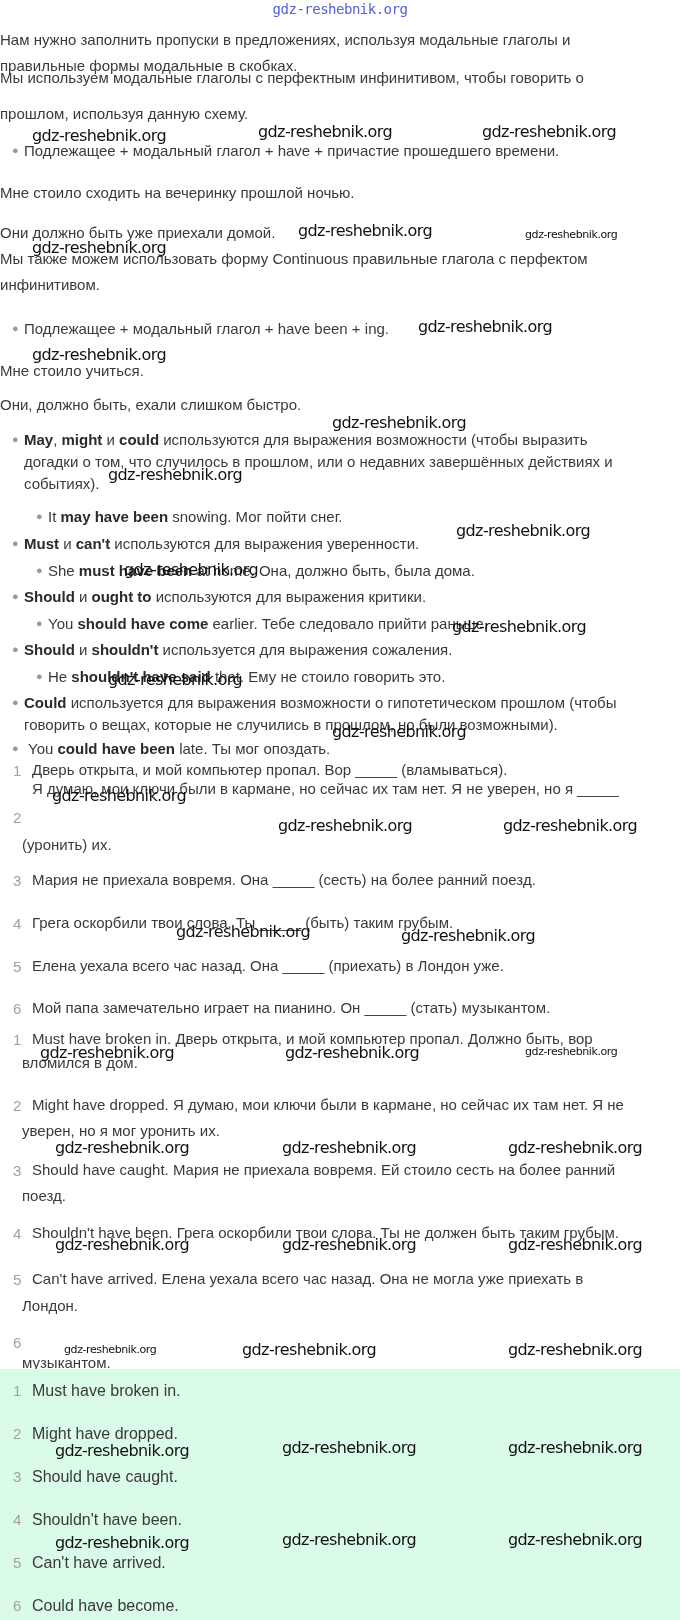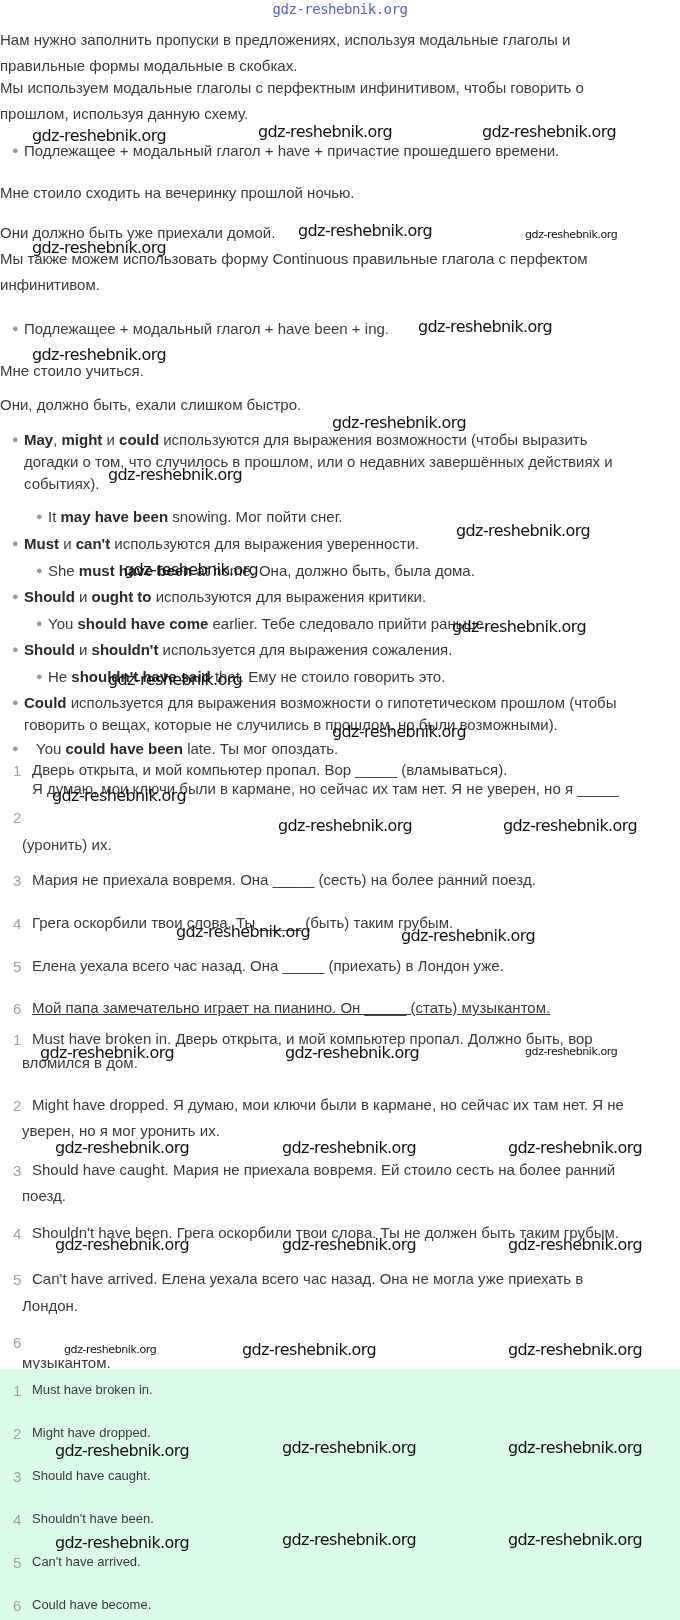--- a/index.html
+++ b/index.html
@@ -12,30 +12,30 @@
     font-family: "DejaVu Sans Mono", monospace; font-size: 14px; color: #5460d8;
     letter-spacing: -0.5px;
   }
   .p { position: absolute; left: 0; line-height: 26px; font-size: 15px; color: #3a3a3a; }
   .b { font-weight: bold; color: #2a2a2a; }
   .bullet { position: absolute; font-size: 11px; color: #9a9a9a; }
   .num { position: absolute; left: 13px; font-size: 15px; color: #a0a0a0; }
   .wm { position: absolute; font-family: "DejaVu Sans", sans-serif; font-size: 16px; color: #111111; white-space: nowrap; letter-spacing: -0.6px; }
   .wm.small { font-size: 11px; letter-spacing: -0.4px; }
   .answers-box { position: absolute; left: 0; top: 1369px; width: 680px; height: 251px; background: #d9fbe8; }
-  .ans { position: absolute; left: 32px; font-size: 13px; color: #3a3a3a; }
+  .ans { position: absolute; left: 32px; font-size: 16px; color: #3a3a3a; }
 </style>
 </head>
 <body>
 
 <div class="header-link">gdz-reshebnik.org</div>
 
 <div class="p" style="top:27px;text-align:right;">Нам нужно заполнить пропуски в предложениях, используя модальные глаголы и</div>
 <div class="p" style="top:53px;">правильные формы модальные в скобках.</div>
-<div class="p" style="top:75px;text-align:right;">Мы используем модальные глаголы с перфектным инфинитивом, чтобы говорить о</div>
+<div class="p" style="top:65px;text-align:right;">Мы используем модальные глаголы с перфектным инфинитивом, чтобы говорить о</div>
 <div class="p" style="top:101px;">прошлом, используя данную схему.</div>
 
 <span class="bullet" style="left:12px;top:144px;">●</span>
 <div class="p" style="left:24px;top:138px;">Подлежащее + модальный глагол + have + причастие прошедшего времени.</div>
 
 <div class="p" style="top:180px;">Мне стоило сходить на вечеринку прошлой ночью.</div>
 <div class="p" style="top:220px;">Они должно быть уже приехали домой.</div>
 
 <div class="p" style="top:246px;">Мы также можем использовать форму Continuous правильные глагола с перфектом</div>
 <div class="p" style="top:272px;">инфинитивом.</div>
@@ -72,40 +72,40 @@
 <div class="p" style="left:24px;top:637px;"><span class="b">Should</span><span> и </span><span class="b">shouldn't</span><span> используется для выражения сожаления.</span></div>
 
 <span class="bullet" style="left:36px;top:670px;">●</span>
 <div class="p" style="left:48px;top:664px;"><span>He </span><span class="b">shouldn't have said</span><span> that. Ему не стоило говорить это.</span></div>
 
 <span class="bullet" style="left:12px;top:696px;">●</span>
 <div class="p" style="left:24px;top:690px;"><span class="b">Could</span><span> используется для выражения возможности о гипотетическом прошлом (чтобы</span></div>
 <div class="p" style="left:24px;top:712px;">говорить о вещах, которые не случились в прошлом, но были возможными).</div>
 
 <span class="bullet" style="left:12px;top:742px;">●</span>
-<div class="p" style="left:36px;top:736px;text-align:right;"><span>You </span><span class="b">could have been</span><span> late. Ты мог опоздать.</span></div>
+<div class="p" style="left:28px;top:736px;text-align:right;"><span>You </span><span class="b">could have been</span><span> late. Ты мог опоздать.</span></div>
 
 <span class="num" style="top:762px;">1</span>
 <div class="p" style="left:32px;top:757px;">Дверь открыта, и мой компьютер пропал. Вор _____ (вламываться).</div>
 
 <span class="num" style="top:809px;">2</span>
 <div class="p" style="left:32px;top:776px;">Я думаю, мои ключи были в кармане, но сейчас их там нет. Я не уверен, но я _____</div>
 <div class="p" style="left:22px;top:832px;">(уронить) их.</div>
 
 <span class="num" style="top:872px;">3</span>
 <div class="p" style="left:32px;top:867px;">Мария не приехала вовремя. Она _____ (сесть) на более ранний поезд.</div>
 
 <span class="num" style="top:915px;">4</span>
 <div class="p" style="left:32px;top:910px;">Грега оскорбили твои слова. Ты _____ (быть) таким грубым.</div>
 
 <span class="num" style="top:958px;">5</span>
 <div class="p" style="left:32px;top:953px;">Елена уехала всего час назад. Она _____ (приехать) в Лондон уже.</div>
 
 <span class="num" style="top:1000px;">6</span>
-<div class="p" style="left:32px;top:995px;text-decoration:underline;">Мой папа замечательно играет на пианино. Он _____ (стать) музыкантом.</div>
+<div class="p" style="left:32px;top:995px;">Мой папа замечательно играет на пианино. Он _____ (стать) музыкантом.</div>
 
 <span class="num" style="top:1031px;">1</span>
 <div class="p" style="left:32px;top:1026px;text-align:right;">Must have broken in. Дверь открыта, и мой компьютер пропал. Должно быть, вор</div>
 <div class="p" style="left:22px;top:1050px;">вломился в дом.</div>
 
 <span class="num" style="top:1097px;">2</span>
 <div class="p" style="left:32px;top:1092px;">Might have dropped. Я думаю, мои ключи были в кармане, но сейчас их там нет. Я не</div>
 <div class="p" style="left:22px;top:1118px;">уверен, но я мог уронить их.</div>
 
 <span class="num" style="top:1162px;">3</span>

